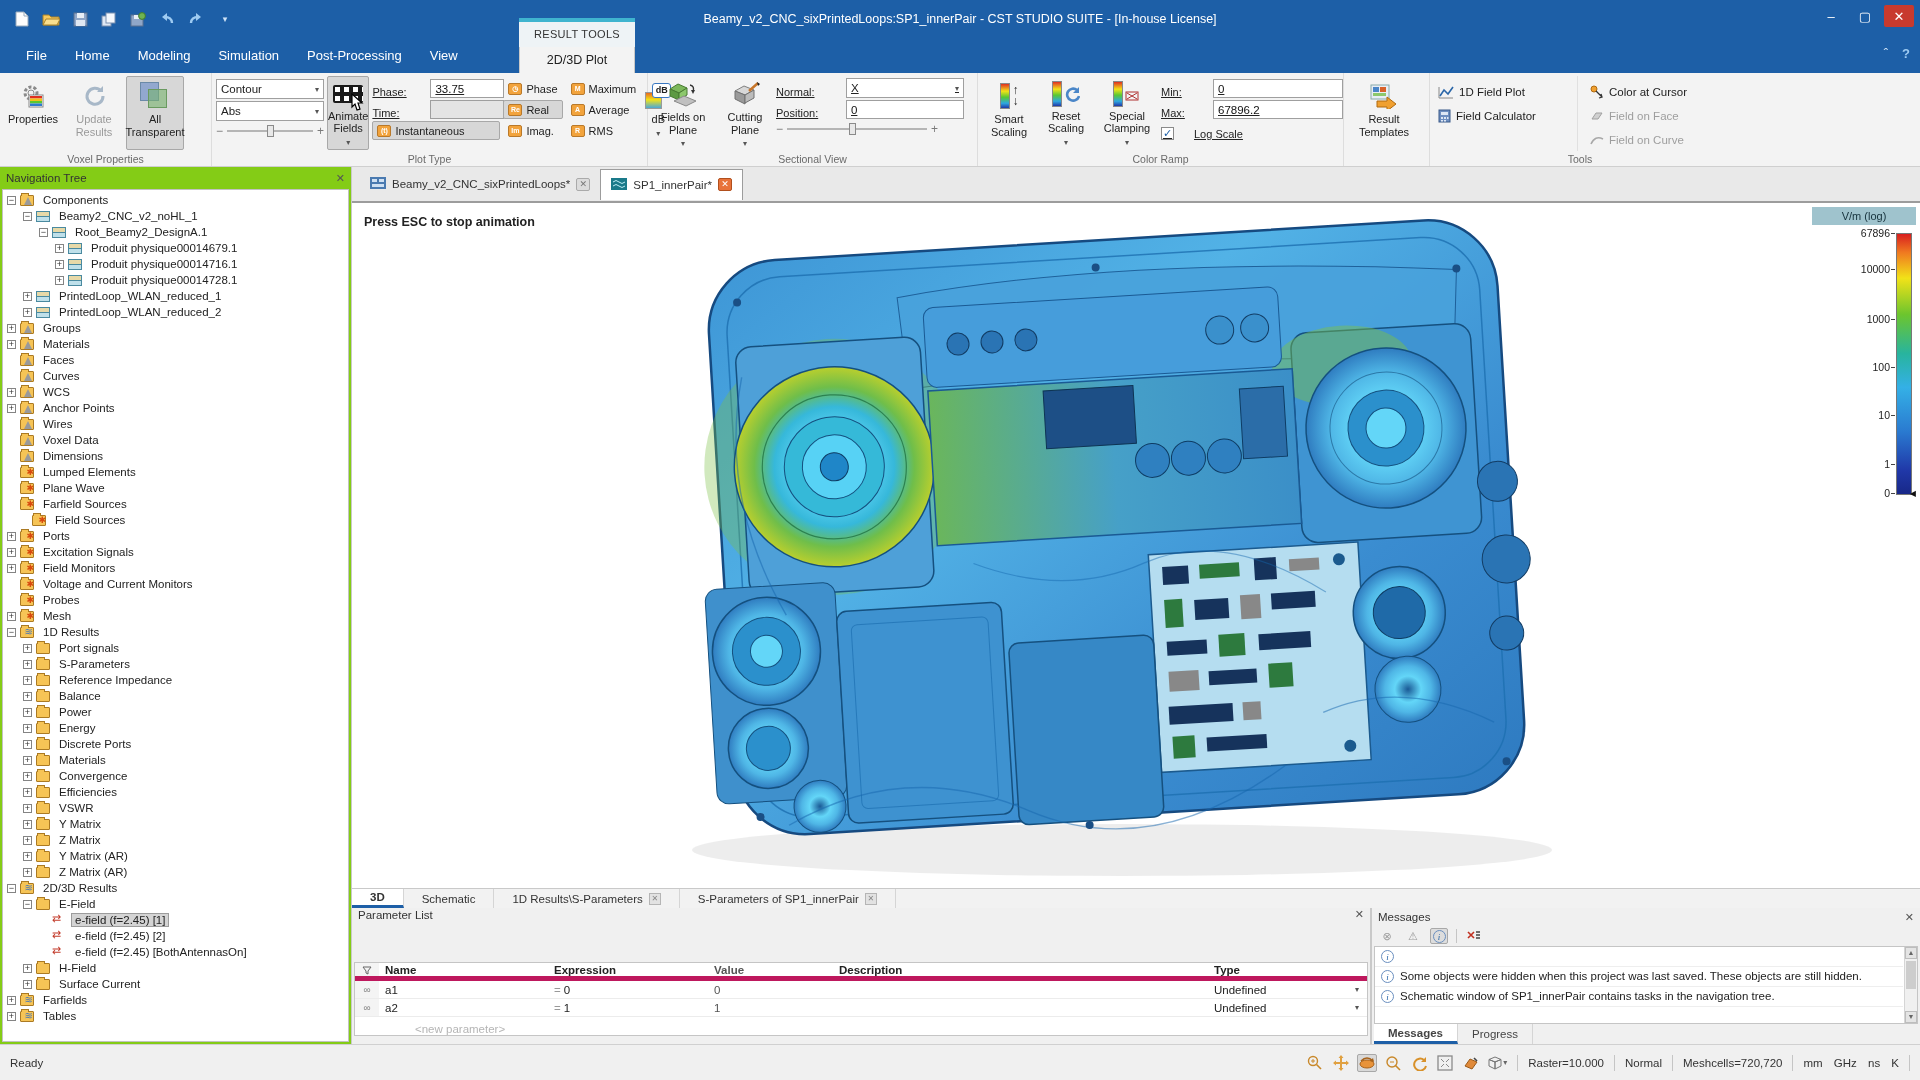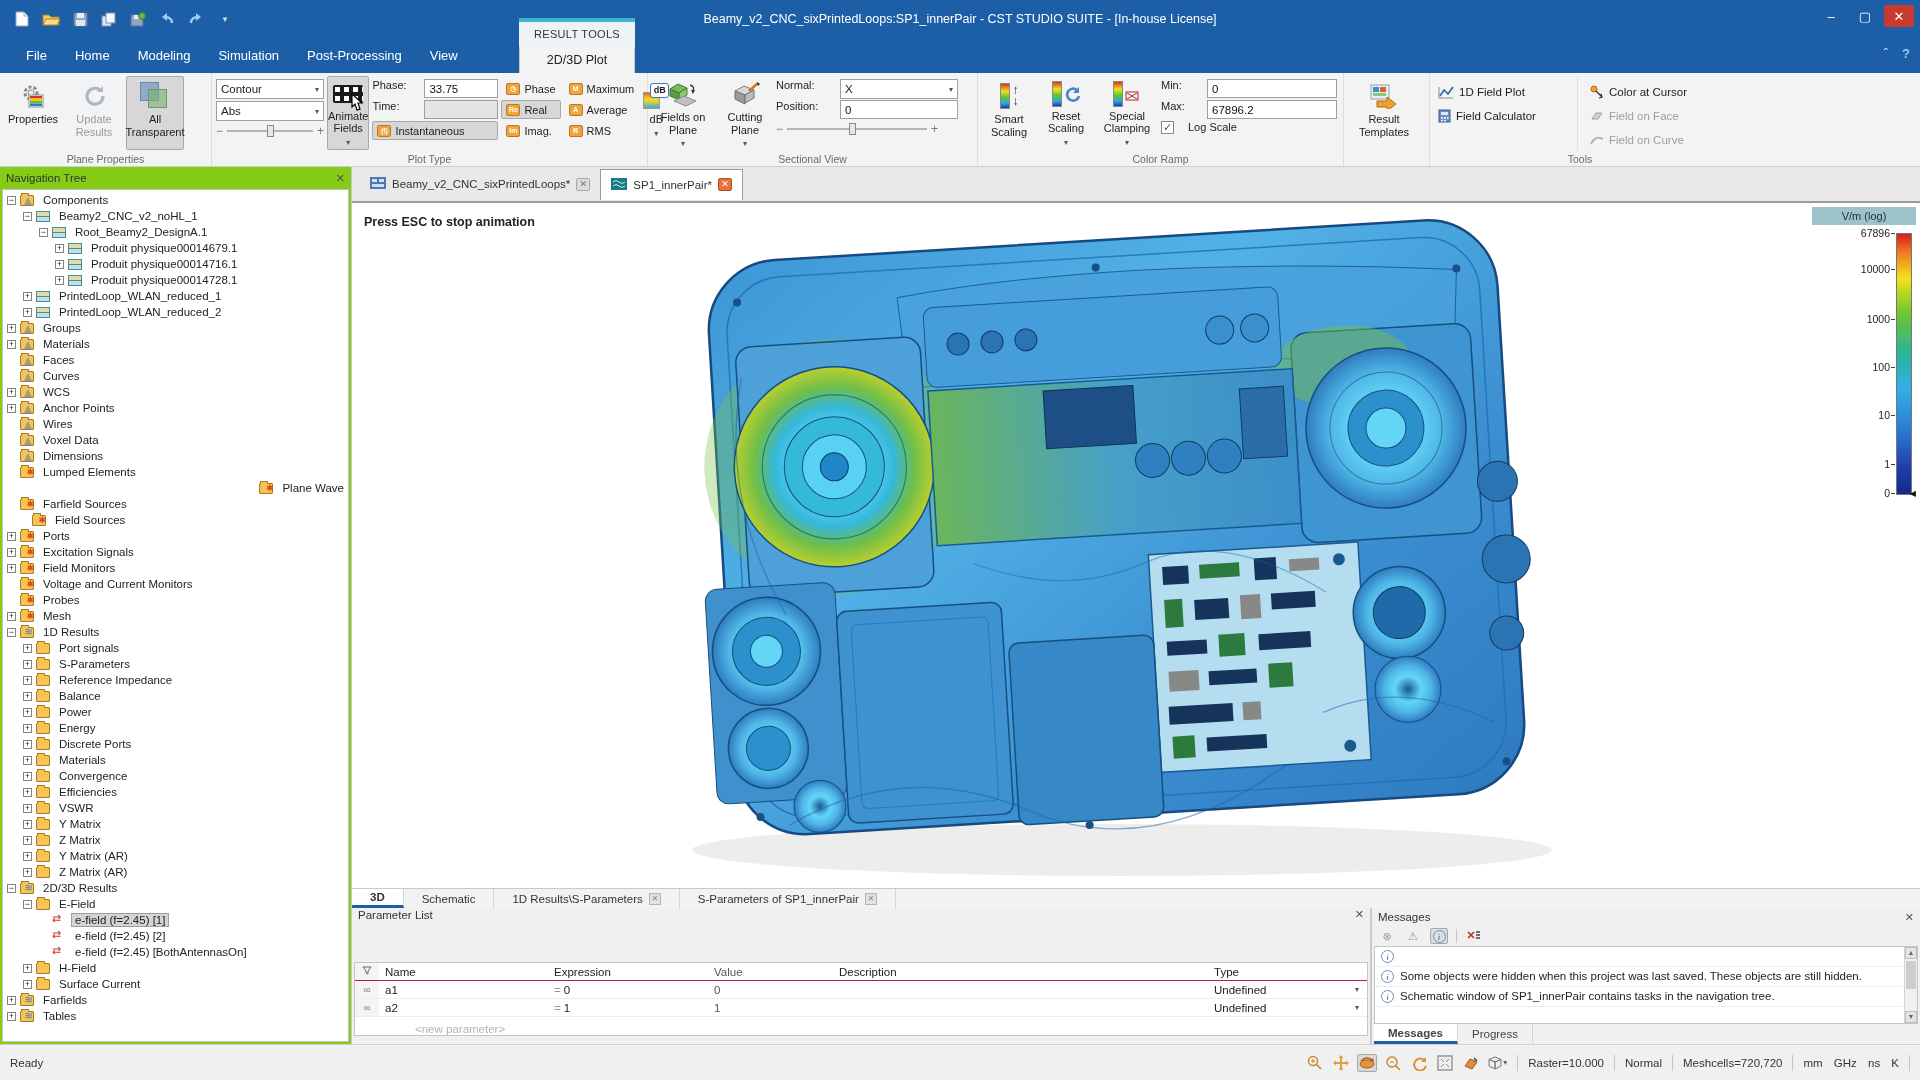--- a/index.html
+++ b/index.html
@@ -32,21 +32,21 @@
   
   #ribbon { position:absolute; left:0; top:73px; width:1920px; height:94px; background:#f3f3f3; border-bottom:1px solid #cfcfcf; display:flex; }
   .rgroup { position:relative; height:100%; border-right:1px solid #dddddd; padding:3px 4px 14px 4px; display:flex; align-items:flex-start; gap:3px; }
   .rgroup-label { position:absolute; bottom:1px; left:0; right:0; text-align:center; font-size:10.5px; color:#6a6a6a; }
   .bigbtn { width:58px; height:74px; display:flex; flex-direction:column; align-items:center; justify-content:flex-start; gap:2px; padding-top:4px; border:1px solid transparent; border-radius:2px; font-size:11px; text-align:center; line-height:12.5px; color:#222; }
   .bigbtn .ic { height:30px; display:flex; align-items:center; justify-content:center; }
   .bigbtn.pressed { background:#d7d7d7; border-color:#a8a8a8; }
   .bigbtn.disabled { color:#9a9a9a; }
   .arrow-dn { font-size:8px; color:#555; }
   .stackcol { display:flex; flex-direction:column; gap:2px; padding-top:3px; }
-  .srow { display:flex; align-items:flex-start; gap:14px; height:19px; font-size:11px; }
+  .srow { display:flex; align-items:flex-end; gap:20px; height:19px; font-size:11px;text-decoration:underline; }
   .srow .lab { min-width:38px; text-align:left; color:#222; }
   .combo { display:flex; align-items:center; justify-content:space-between; background:#fff; border:1px solid #9f9f9f; height:20px; padding:0 4px; font-size:11.5px; }
   .tinput { background:#fff; border:1px solid #9f9f9f; height:19px; padding:0 4px; font-size:11.5px; font-family:"Liberation Sans",sans-serif; color:#111; }
   .tinput:disabled, .tinput.off { background:#e4e4e4; }
   .sbtn { display:flex; align-items:center; gap:4px; height:19px; padding:0 4px; border:1px solid transparent; font-size:11px; border-radius:2px; }
   .sbtn.pressed { background:#d7d7d7; border-color:#a8a8a8; }
   .oicon { width:14px; height:12px; background:#f2a33c; border:1px solid #b9792a; border-radius:2px; color:#fff; font-size:7px; line-height:10px; text-align:center; font-weight:bold; }
   .slider { display:flex; align-items:center; gap:4px; height:16px; color:#7a7a7a; font-size:12px; }
   .slider .track { position:relative; width:86px; height:2px; background:#b5b5b5; }
   .slider .thumb { position:absolute; top:-5px; width:7px; height:12px; background:#e8e8e8; border:1px solid #8a8a8a; }
@@ -104,21 +104,21 @@
   .vt-close { width:12px; height:12px; border:1px solid #b5b5b5; background:#e2e2e2; color:#888; font-size:8px; line-height:10px; text-align:center; }
 
   
   #bottom-zone { position:absolute; left:352px; top:908px; width:1568px; height:136px; background:#f0f0f0; display:flex; }
   .panel-header { height:18px; display:flex; align-items:center; justify-content:space-between; padding:0 6px; font-size:11.5px; color:#333; }
   .panel-close { color:#555; font-size:11px; }
 
   #param-panel { width:1020px; display:flex; flex-direction:column; border-right:2px solid #c9c9c9;gap:41px; }
   #param-table { background:#fff; border:1px solid #c5c5c5; margin:0 2px; flex:1; font-size:11.5px; position:relative; }
   .prow { display:flex; height:18px; align-items:center; border-bottom:1px solid #ececec; }
-  .prow.head { border-bottom:1px solid #be185d; color:#222; }
+  .prow.head { border-bottom:5px solid #be185d; color:#222;font-weight:bold; }
   .pc0 { width:24px; text-align:center; color:#8a8a8a; font-size:10px; flex:none; background:#f4f4f4; height:100%; line-height:18px; }
   .prow.head .pc0 { color:#555; }
   .pc1 { width:175px; padding-left:6px; flex:none; }
   .pc2 { width:160px; flex:none; }
   .pc3 { width:125px; flex:none; color:#555; }
   .pc4 { width:375px; flex:none; }
   .pc5 { flex:1; display:flex; align-items:center; justify-content:space-between; padding-right:8px; }
   .eq { color:#999; margin-right:3px; }
   .newparam { color:#b5b5b5; padding:6px 0 0 60px; font-size:11.5px; }
   .ptabs { height:20px; display:flex; align-items:stretch; padding-left:2px; }
@@ -271,21 +271,21 @@
       </div>
       <div class="bigbtn pressed">
         <span class="ic">
             <span class="overlap-sq">
               <i></i>
               <i></i>
             </span>
           </span>
         <span>All Transparent</span>
       </div>
-      <div class="rgroup-label">Plane Properties</div>
+      <div class="rgroup-label">Voxel Properties</div>
     </div>
 
     <div class="rgroup" style="width:436px;">
       <div class="stackcol" style="width:118px;">
         <div class="combo">
             <span>Contour</span>
             <span class="arrow-dn">▾</span>
           </div>
         <div class="combo">
             <span>Abs</span>
@@ -620,21 +620,21 @@
         <div class="trow" style="padding-left: 4px;">
           <span class="ebox none"></span>
           <span class="ticon fold gray"></span>
           <span class="tlabel">Dimensions</span>
         </div>
         <div class="trow" style="padding-left: 4px;">
           <span class="ebox none"></span>
           <span class="ticon fold orange"></span>
           <span class="tlabel">Lumped Elements</span>
         </div>
-        <div class="trow" style="padding-left: 4px; justify-content: flex-end;">
+        <div class="trow" style="padding-left: 4px;">
           <span class="ebox none"></span>
           <span class="ticon fold orange"></span>
           <span class="tlabel">Plane Wave</span>
         </div>
         <div class="trow" style="padding-left: 4px;">
           <span class="ebox none"></span>
           <span class="ticon fold orange"></span>
           <span class="tlabel">Farfield Sources</span>
         </div>
         <div class="trow" style="padding-left: 16px;">

